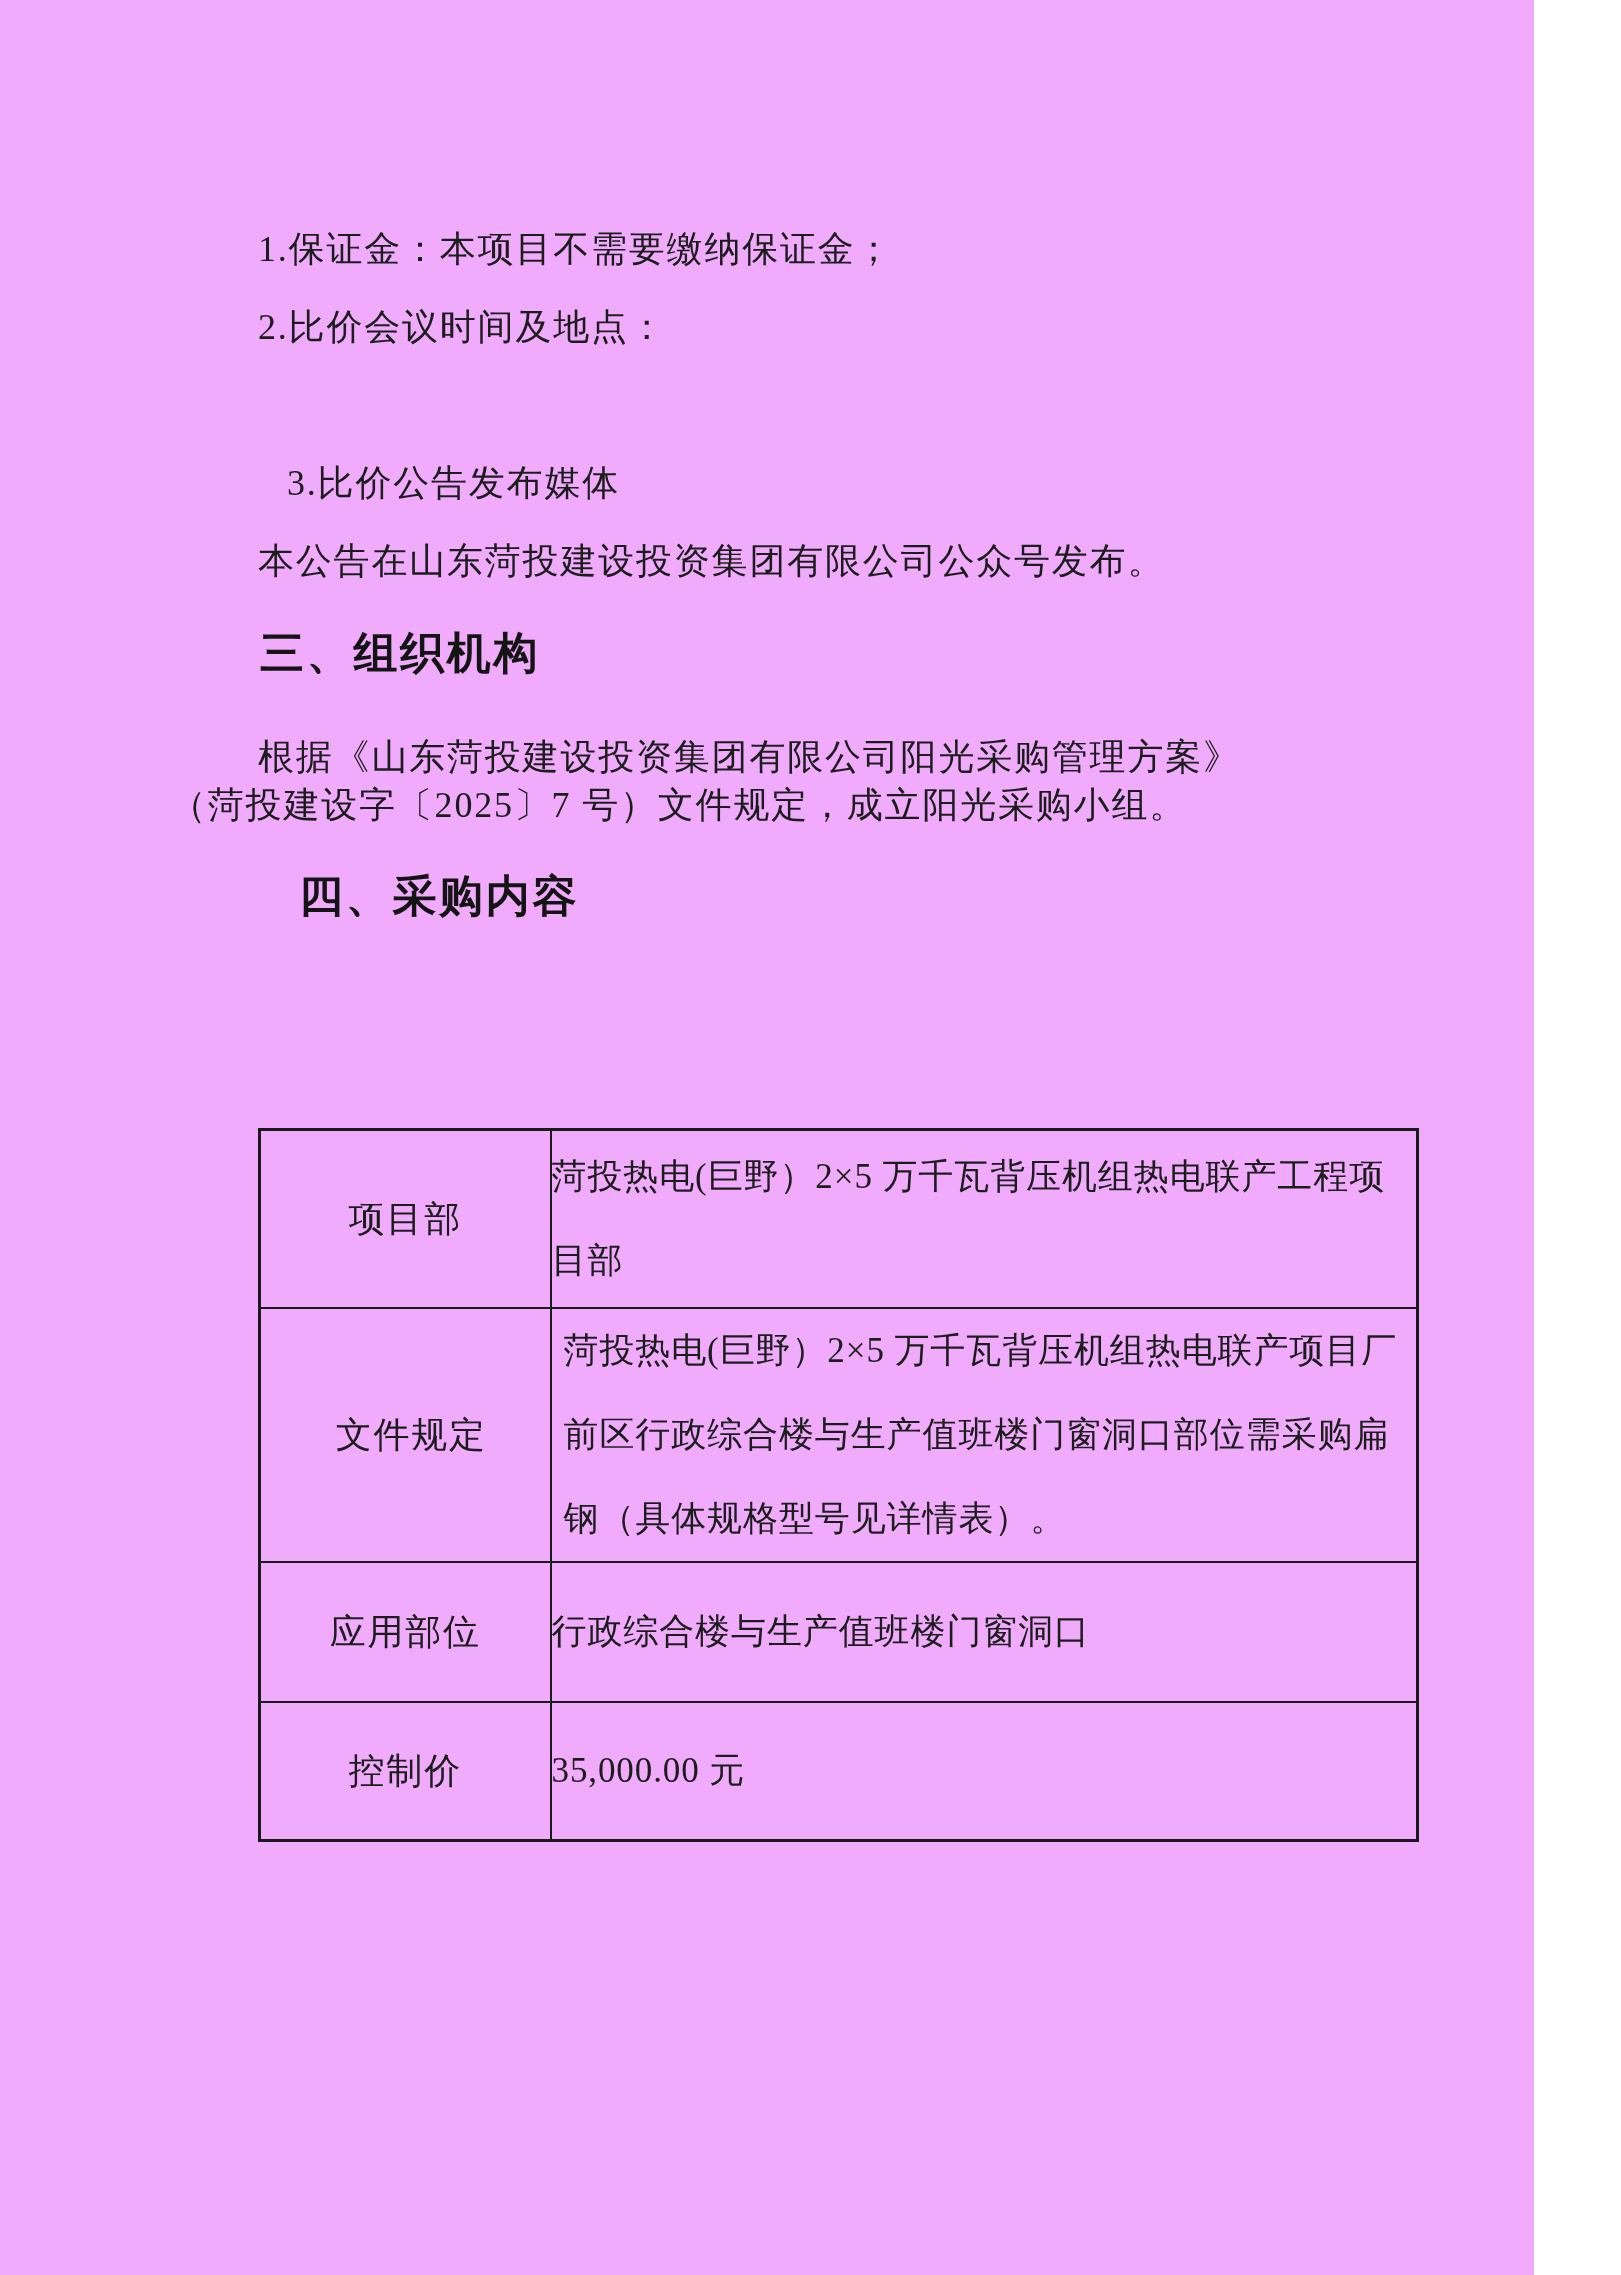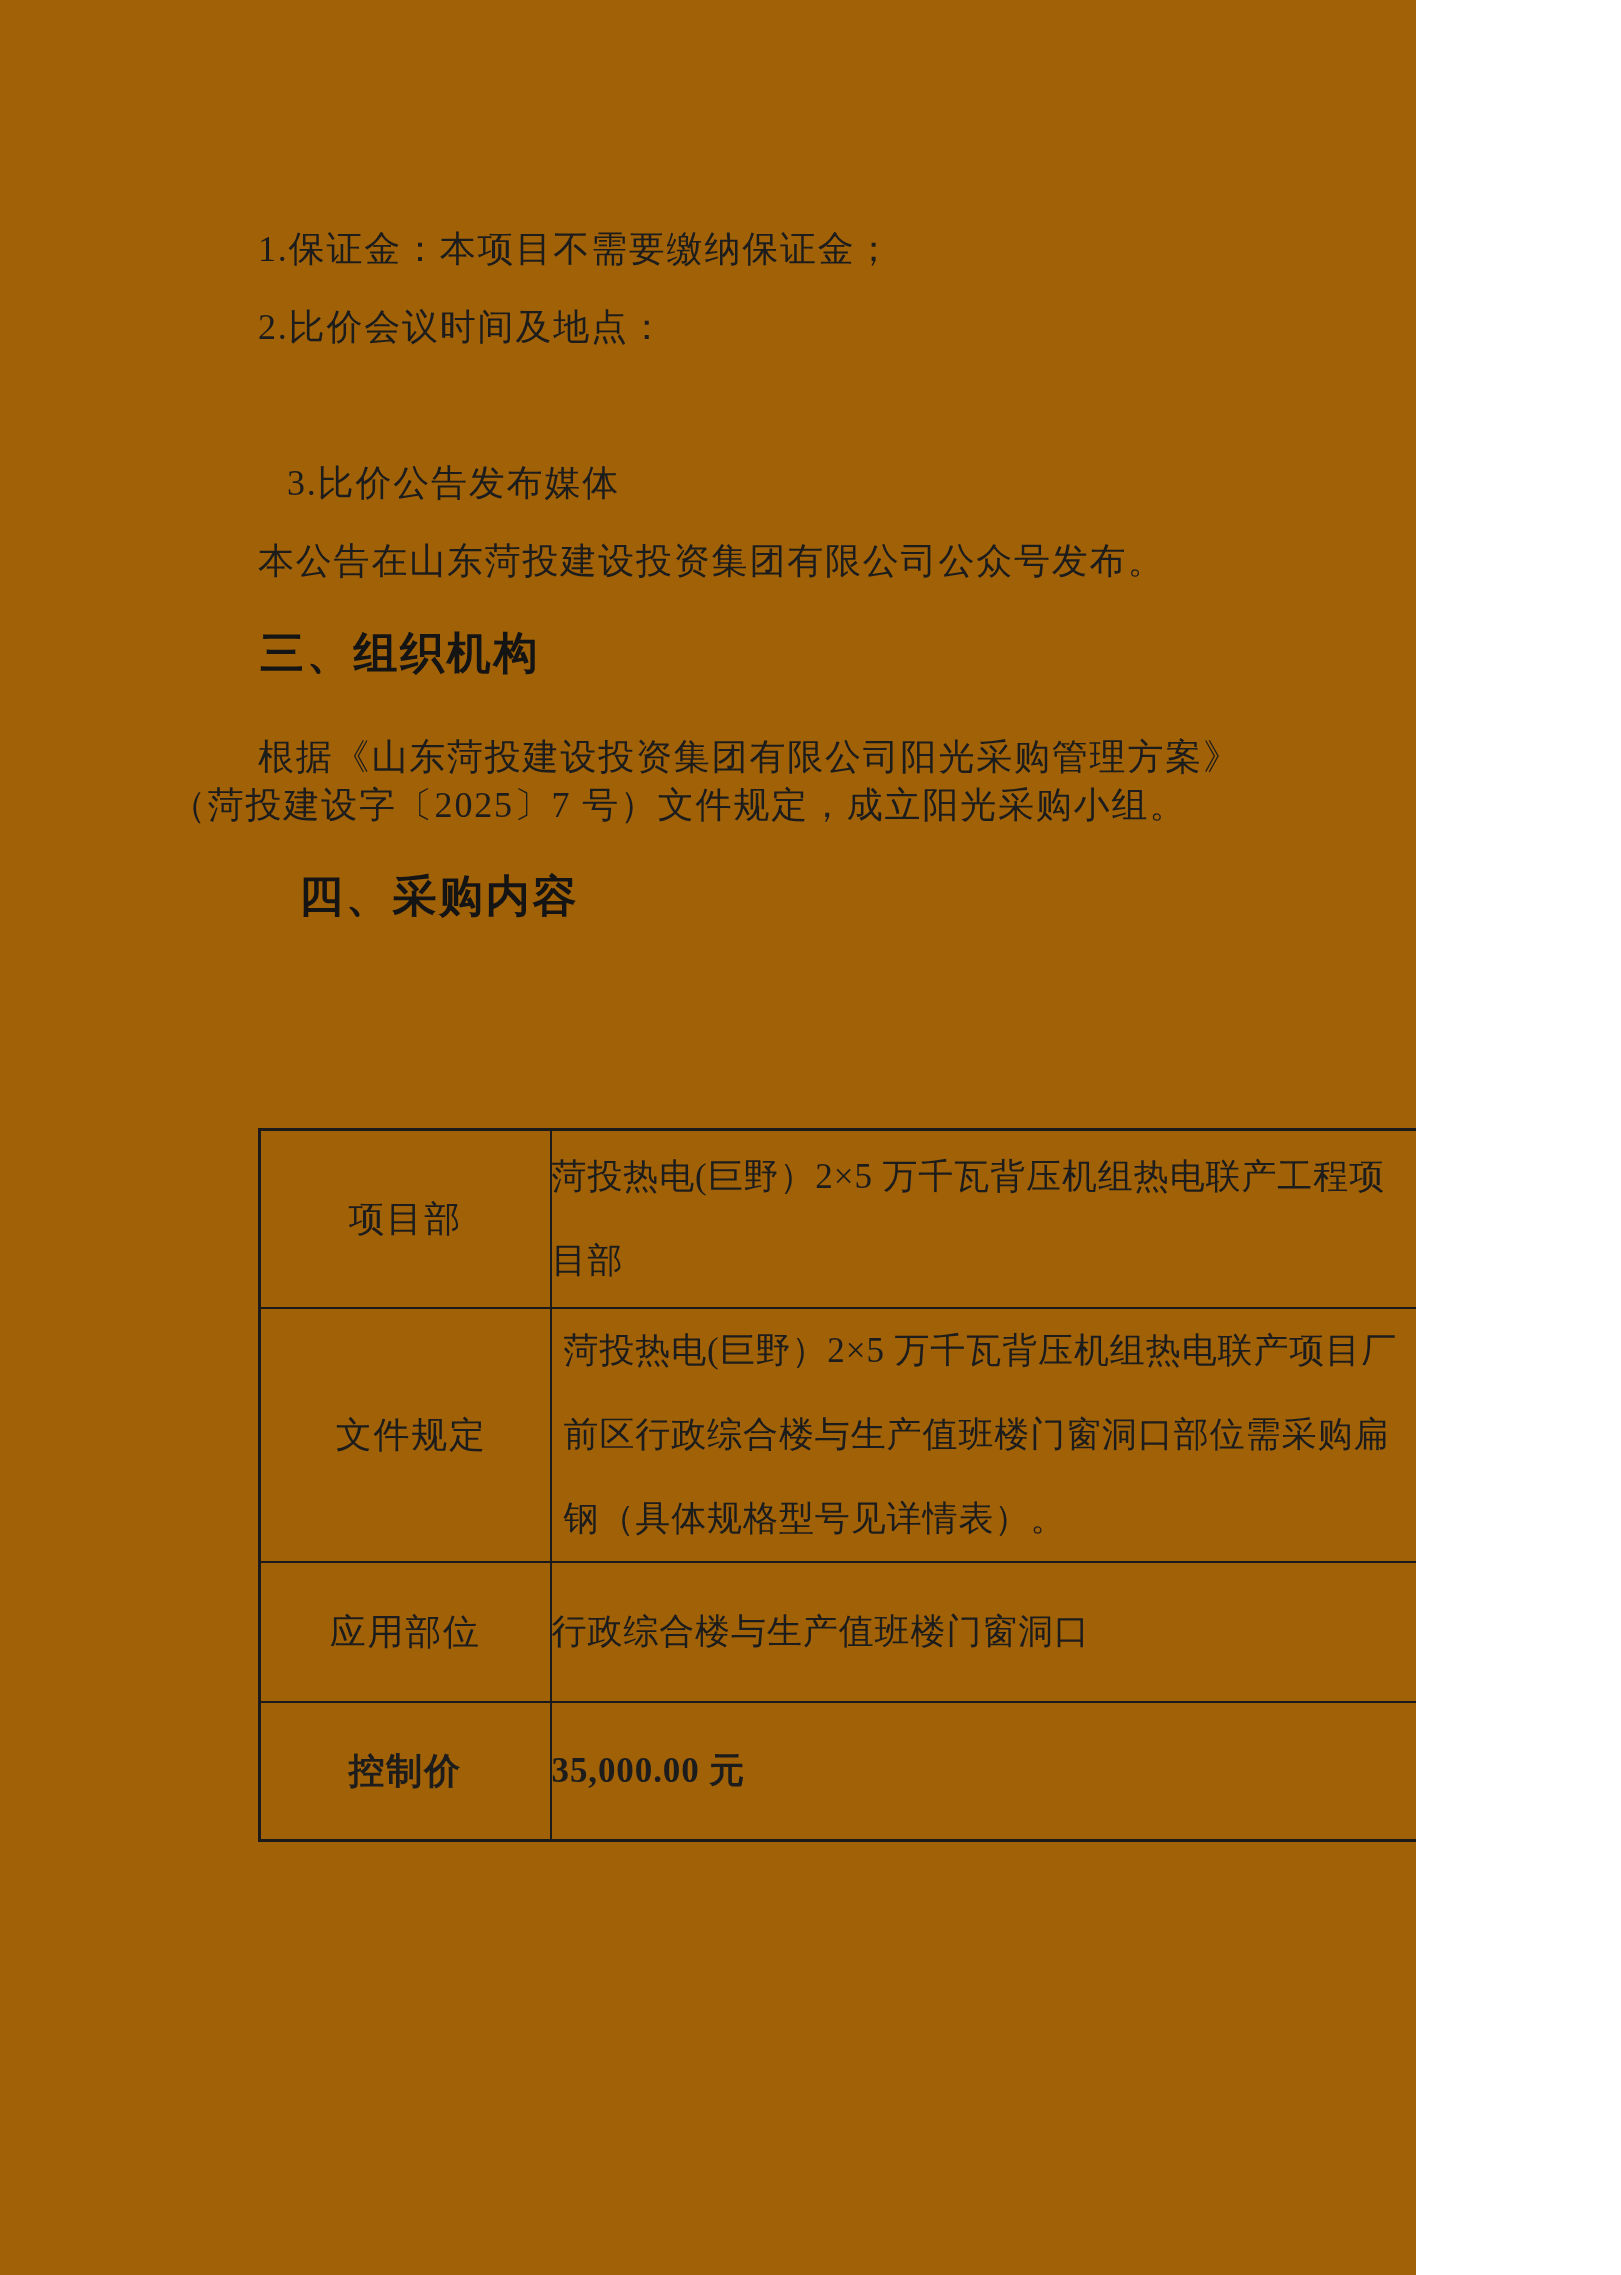--- a/index.html
+++ b/index.html
@@ -2,23 +2,23 @@
 <html style="font-size:14.5px"><head>
 <meta charset="utf-8">
 <style>
   html, body {
     margin: 0;
     padding: 0;
     background: #ffffff;
   }
   .page {
     position: relative;
-    width: 1416px;
+    width: 1534px;
     height: 2276px;
-    background: #a16207;
+    background: #f0abfc;
     overflow: hidden;
     font-family: "Liberation Serif", "DejaVu Serif", serif;
     color: #1c1c1c;
   }
   .bodyline {
     position: absolute;
     font-size: 36px;
     line-height: 51px;
     letter-spacing: 1.8px;
     white-space: nowrap;
@@ -56,21 +56,21 @@
   .cell-value {
     font-size: 35px;
     line-height: 84px;
     letter-spacing: 0.9px;
     padding: 9px 18px 9px 29px;
   }
   tr.r1 td { height: 176px; }
   tr.r2 td { height: 175px; }
   tr.r3 td { height: 242px; padding-left: 12px; }
   tr.r4 td { height: 138px; }
-  tr.r5 td { height: 136px; font-weight: bold; }
+  tr.r5 td { height: 136px; }
   .stamp {
     position: absolute;
     left: 1538px;
     top: 1020px;
     width: 83px;
     height: 416px;
     pointer-events: none;
   }
 </style>
 </head>

